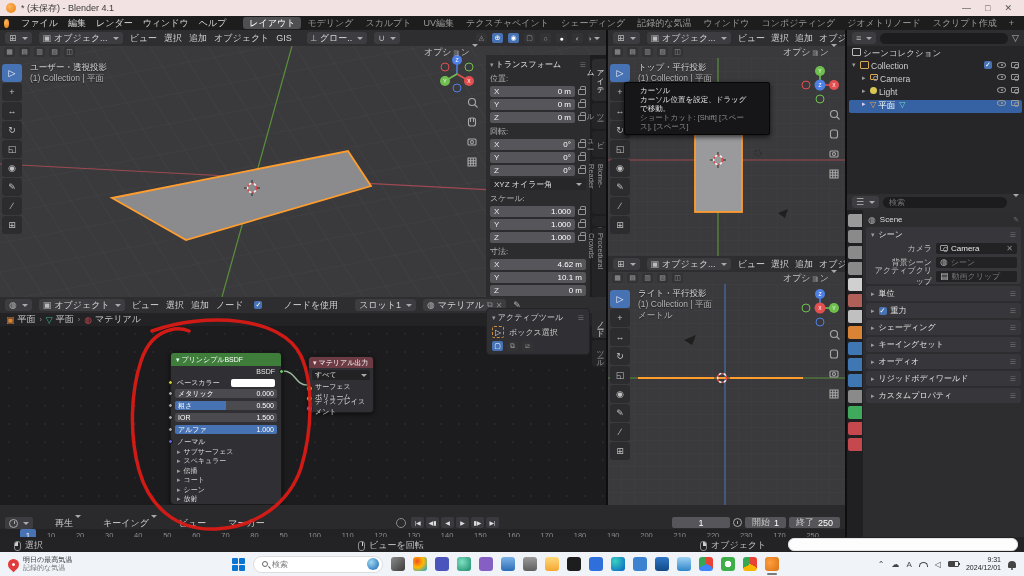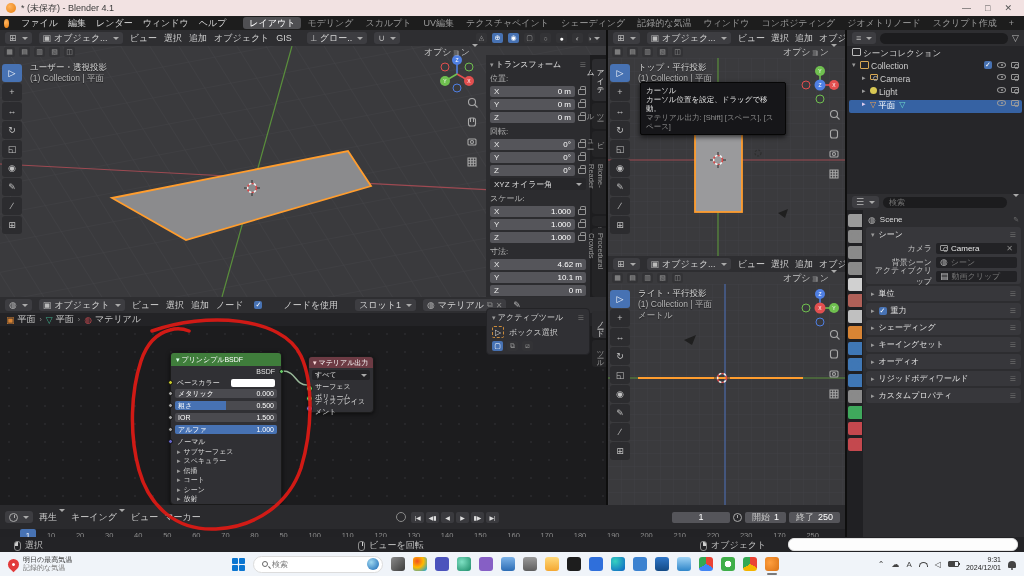--- a/index.html
+++ b/index.html
@@ -105,21 +105,21 @@
 #outnode{left:308px;top:59px;width:66px;background:#303034;border:1px solid #1a1a1a}
 #outnode .nhead{background:#6d3b44;border-radius:3px 3px 0 0;height:11px;display:flex;align-items:center;padding:0 4px;color:#fff}
 #outnode .dd{margin:2px 3px;background:#222225;border-radius:2px;height:10px;display:flex;align-items:center;justify-content:space-between;padding:0 3px}
 .inrow{position:relative;height:10px;display:flex;align-items:center;padding:0 6px;color:#ddd}
 .inrow::before{content:"";position:absolute;left:-3px;top:2.5px;width:5px;height:5px;border-radius:50%;background:var(--dot,#888);border:1px solid #111}
 #atool{position:absolute;left:486px;top:11px;width:104px;background:#303034;border:1px solid #232326;border-radius:4px;z-index:6;padding:3px 5px;font-size:8px}
 #atool .ticon{width:12px;height:12px;border:1px dashed #c98a3a;border-radius:2px;color:#ddd;font-size:8px;display:flex;align-items:center;justify-content:center}
 #stabs{position:absolute;right:0;top:14px;width:16px;display:flex;flex-direction:column;gap:2px;z-index:6}
 
 #timeline{left:0;top:505px;width:845px;height:32px;background:#2a2a2d}
-#tlhead{height:14px;display:flex;align-items:center;gap:6px;padding:12px 5px;position:relative}
+#tlhead{height:14px;display:flex;align-items:flex-start;gap:22px;padding:12px 5px;position:relative}
 #transport{position:absolute;left:396px;display:flex;gap:2px;align-items:center}
 .tbtn{min-width:13px;height:11px;background:#3a3a3e;border-radius:2px;color:#ddd;font-size:6px;display:flex;align-items:center;justify-content:center;padding:0 2px}
 .rec{width:10px;height:10px;border-radius:50%;border:1.5px solid #8a8a8a;margin-right:3px}
 #tlfields{margin-left:auto;display:flex;gap:3px;align-items:center}
 .tfld{background:#55555a;border-radius:2px;height:11px;display:flex;align-items:center;gap:4px;padding:0 7px;color:#fff}
 .clockic{width:9px;height:9px;border-radius:50%;border:1px solid #aaa;position:relative}
 .clockic::after{content:"";position:absolute;left:3.5px;top:1.5px;width:1px;height:3px;background:#aaa}
 #ruler{position:relative;height:13px;background:#222225;display:flex;justify-content:space-between;align-items:center;padding:0 26px 0 22px;color:#8d8d8d;font-size:7.5px}
 #playhead{position:absolute;left:20px;top:0;width:16px;height:12px;background:#4772b3;border-radius:2px;color:#fff;font-size:8px;display:flex;align-items:center;justify-content:center;z-index:2}
 #tlscroll{height:5px;background:#1b1b1e;position:relative}
@@ -149,21 +149,21 @@
 .app{width:14px;height:14px;border-radius:3px;position:relative}
 .app.active::after{content:"";position:absolute;left:2px;bottom:-4px;width:10px;height:2px;border-radius:2px;background:#7a7a7a}
 #tray{margin-left:auto;display:flex;align-items:center;gap:7px;padding-right:8px;color:#444;font-size:8px}
 .wifi{width:9px;height:5px;border:1.5px solid #444;border-bottom:none;border-radius:8px 8px 0 0}
 .batt{width:11px;height:6px;border:1px solid #444;border-radius:1px;position:relative;background:linear-gradient(to right,#444 70%,transparent 70%)}
 .batt::after{content:"";position:absolute;right:-2px;top:1px;width:1px;height:2px;background:#444}
 .bell{width:8px;height:7px;background:#444;border-radius:4px 4px 1px 1px;position:relative}
 .bell::after{content:"";position:absolute;left:2.5px;bottom:-2px;width:2px;height:2px;border-radius:50%;background:#444}
 #clockblk{text-align:right;font-size:7px;line-height:8px;color:#222}
 
-#tooltip{position:absolute;left:32px;top:52px;width:146px;background:#161619;border:1px solid #060606;border-radius:2px;padding:3px 5px;font-size:7.5px;line-height:9px;color:#e8e8e8;z-index:40;box-shadow:0 2px 5px #000a}
+#tooltip{position:absolute;left:16px;top:52px;width:146px;background:#161619;border:1px solid #060606;border-radius:2px;padding:3px 15px;font-size:7.5px;line-height:9px;color:#e8e8e8;z-index:40;box-shadow:0 2px 5px #000a}
 #tooltip .tshort{color:#8d8d8d}
 
 #anno{position:absolute;left:0;top:0;z-index:50;pointer-events:none}
 </style>
 </head>
 <body>
 
 <div id="titlebar" class="abs">
   <span class="blogo"></span>
   <span>* (未保存) - Blender 4.1</span>
@@ -474,21 +474,21 @@
       <span class="vtool">↻</span>
       <span class="vtool">◱</span>
       <span class="vtool">◉</span>
       <span class="vtool">✎</span>
       <span class="vtool">∕</span>
       <span class="vtool">⊞</span>
     </div>
   <div id="tooltip">
     <div>カーソル</div>
     <div>カーソル位置を設定、ドラッグで移動。</div>
-    <div class="tshort">マテリアル出力: [Shift] [スペース], [スペース]</div>
+    <div class="tshort">ショートカット: [Shift] [スペース], [スペース]</div>
   </div>
   <svg class="vsvg" style="top:28px" width="237" height="198" viewBox="0 0 237 198">
     <rect width="237" height="198" fill="url(#ogrid)" opacity="0.9"></rect>
     <line x1="110" y1="0" x2="110" y2="198" stroke="#5a8f3c" stroke-width="1.2"></line>
     <line x1="0" y1="102" x2="237" y2="102" stroke="#9e4a52" stroke-width="1"></line>
     <rect x="87" y="54" width="47" height="100" fill="#9a9a9c" stroke="#ff9d2e" stroke-width="1.8"></rect>
     <g transform="translate(110,102)">
       <circle r="4.5" fill="none" stroke="#d84a4a" stroke-width="1.6" stroke-dasharray="2.5 2.5"></circle>
       <circle r="4.5" fill="none" stroke="#f2f2f2" stroke-width="1.6" stroke-dasharray="2.5 2.5" stroke-dashoffset="2.5"></circle>
       <path d="M0-8V-5M0 5V8M-8 0H-5M5 0H8" stroke="#2a2a2a" stroke-width="1"></path>

